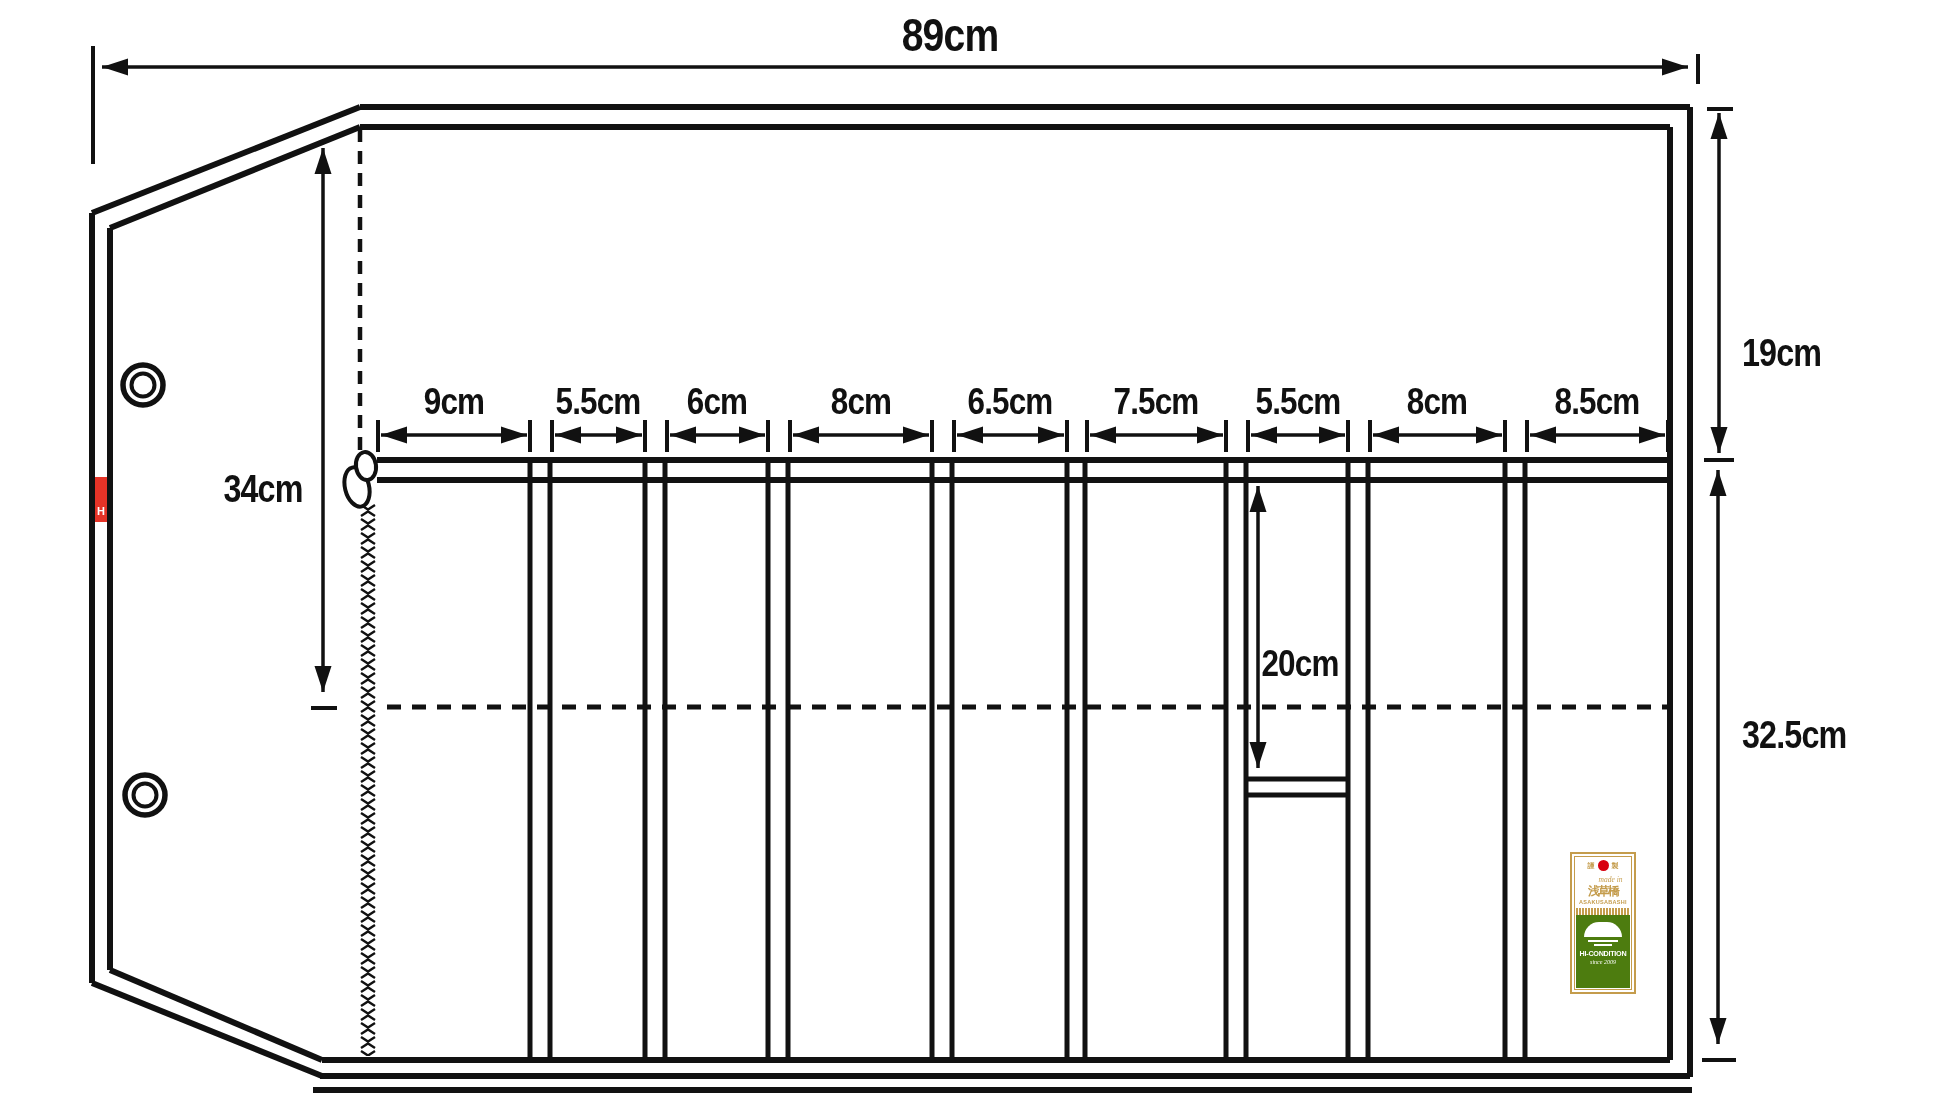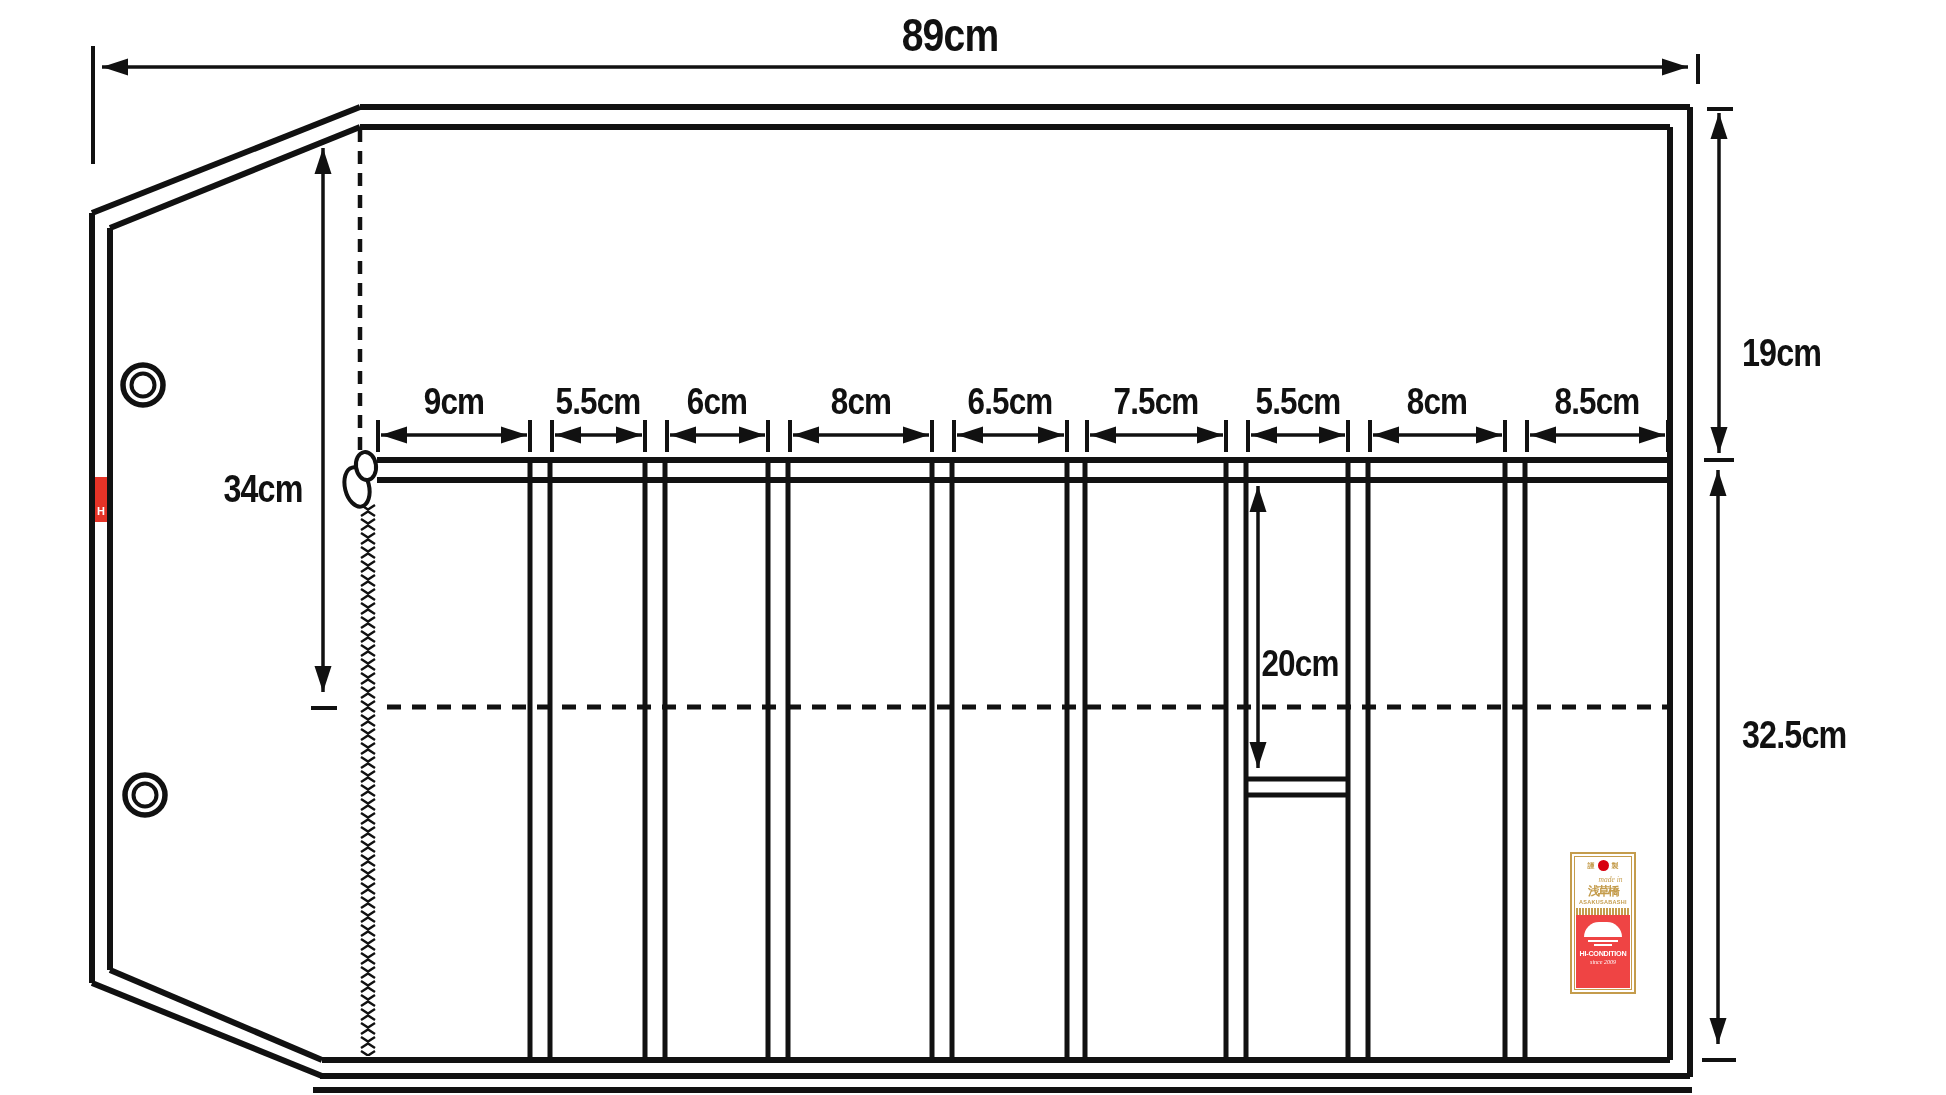--- a/index.html
+++ b/index.html
@@ -39,21 +39,21 @@
     font-family:"Liberation Serif",serif;font-size:7px;color:#c49c4c;font-weight:700;}
   .flag-dot{width:11px;height:11px;border-radius:50%;background:#d8000f;}
   .made-in{font-family:"Liberation Serif",serif;font-style:italic;font-size:7.5px;
     color:#c49c4c;margin-top:4px;margin-left:15px;}
   .label-kanji{font-family:"DejaVu Serif",serif;font-size:12px;font-weight:700;
     color:#c49c4c;letter-spacing:-2px;margin-top:1px;line-height:1;}
   .label-romaji{font-size:5.5px;color:#c49c4c;letter-spacing:0.3px;margin-top:2px;
     font-weight:700;}
   .tick-band{width:54px;height:7px;margin-top:3px;
     background:repeating-linear-gradient(90deg,#c49c4c 0 2px,#ffffff 2px 3px);}
-  .gold-block{width:54px;flex:1;margin-top:0;margin-bottom:1px;background:#ef4444;
+  .gold-block{width:54px;flex:1;margin-top:0;margin-bottom:1px;background:#4d7c0f;
     display:flex;flex-direction:column;align-items:center;}
   .bridge-dome{width:38px;height:15px;background:#fff;border-radius:19px 19px 0 0;margin-top:7px;}
   .wave1{width:30px;height:2px;background:#fff;margin-top:3px;}
   .wave2{width:18px;height:2px;background:#fff;margin-top:2px;}
   .brand-name{color:#fff;font-weight:700;font-size:8px;margin-top:3px;letter-spacing:-0.3px;
     transform:scaleX(0.9);white-space:nowrap;}
   .since{color:#fff;font-size:6px;font-style:italic;margin-top:1px;font-family:"Liberation Serif",serif;}
 </style>
 </head>
 <body>

